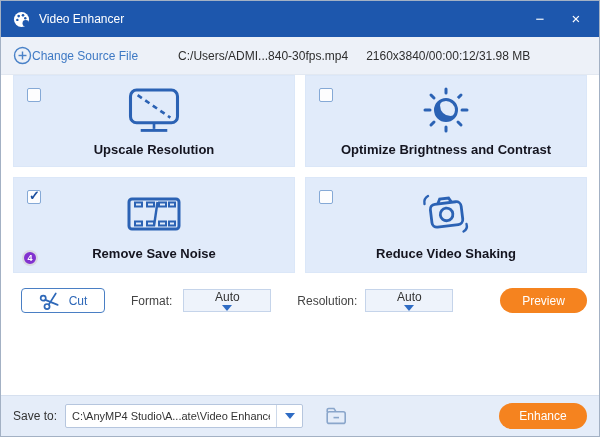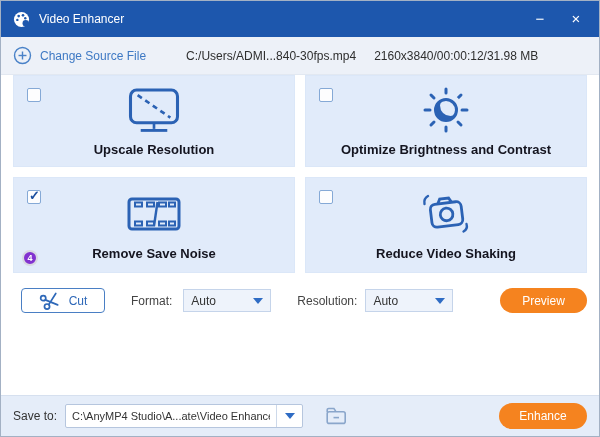--- a/index.html
+++ b/index.html
@@ -8,21 +8,21 @@
 
   
   .titlebar { height:36px; background:#1d57ad; display:flex; align-items:center; padding:0 12px; flex:none; }
   .titlebar .app-icon { width:17px; height:17px; margin-right:9px; display:flex; }
   .titlebar .title { color:#fff; font-size:12px; }
   .win-controls { margin-left:auto; display:flex; align-items:center; gap:14px; }
   .win-btn { color:#fff; font-size:15px; width:22px; text-align:center; cursor:pointer; line-height:22px; }
 
   
   .source-bar { height:38px; background:#edf1f8; border-bottom:1px solid #e2e8f1; display:flex; align-items:center; padding:0 12px; flex:none; }
-  .change-src { display:flex; align-items:center; gap:8px; color:#3e79c4; font-size:12px; cursor:pointer; }
+  .change-src { display:flex; align-items:center; color:#3e79c4; font-size:12px; cursor:pointer; }
   .file-path { margin-left:40px; font-size:12px; color:#2e2e2e; }
   .file-info { margin-left:18px; font-size:12px; color:#2e2e2e; }
 
   
   .content { flex:1; padding:0 12px; display:flex; flex-direction:column; }
   .instruction { margin:16px 2px 14px; font-size:12px; color:#333; }
   .grid { display:grid; grid-template-columns:1fr 1fr; gap:10px; }
   .card { background:#e1ebfa; border:1px solid #dbe7f8; position:relative; display:flex; flex-direction:column; align-items:center; justify-content:center; cursor:pointer; }
   .row1 { height:92px; } .row2 { height:96px; }
   .card .cb { position:absolute; left:13px; top:12px; }
@@ -31,21 +31,21 @@
   .card .icon-box { height:48px; display:flex; align-items:flex-end; justify-content:center; }
   .card .label { font-size:13px; font-weight:bold; color:#14141f; margin-top:8px; }
   .badge { position:absolute; left:8px; bottom:6px; width:16px; height:16px; background:#8232d0; border:2px solid #d8d8e2; border-radius:50%; color:#fff; font-size:9px; font-weight:bold; display:flex; align-items:center; justify-content:center; }
 
   
   .toolbar { display:flex; align-items:center; margin-top:15px; height:25px;padding-left:8px; }
   .cut-btn { width:84px; height:25px; border:1px solid #4a7fc4; border-radius:4px; background:#fff; display:flex; align-items:center; justify-content:center; gap:9px; color:#2e68b8; font-size:12px; cursor:pointer; }
   .fld-label { font-size:12px; color:#444; }
   .format-group { margin-left:26px; display:flex; align-items:center; gap:11px; }
   .res-group { margin-left:26px; display:flex; align-items:center; gap:8px; }
-  .select-box { width:88px; height:23px; background:#eef3fb; border:1px solid #c5d4ea; display:flex; align-items:center; padding:0 7px; cursor:pointer; }
+  .select-box { width:88px; height:23px; background:#eef3fb; border:1px solid #c5d4ea; display:flex; align-items:center; padding:0 7px; cursor:pointer;flex-direction:column; }
   .select-box .val { font-size:12px; color:#333; flex:1; }
   .tri { width:0; height:0; border-left:5px solid transparent; border-right:5px solid transparent; border-top:6px solid #2f6cc4; }
   .pill-btn { height:25px; border-radius:13px; background:#f5831f; color:#fff; font-size:12px; display:flex; align-items:center; justify-content:center; cursor:pointer; border:none; }
   .preview-btn { margin-left:auto; width:87px; }
 
   
   .save-bar { height:41px; background:#e5edf9; border-top:1px solid #d6e0ef; display:flex; align-items:center; padding:0 12px; flex:none; margin-top:auto; }
   .save-label { font-size:12px; color:#333; }
   .path-box { margin-left:8px; width:238px; height:24px; background:#fff; border:1px solid #b6c6de; border-radius:2px; display:flex; align-items:center; }
   .path-text { flex:1; font-size:11px; color:#333; padding:0 6px; white-space:nowrap; overflow:hidden; border:none; outline:none; font-family:"Liberation Sans", sans-serif; background:transparent; }

